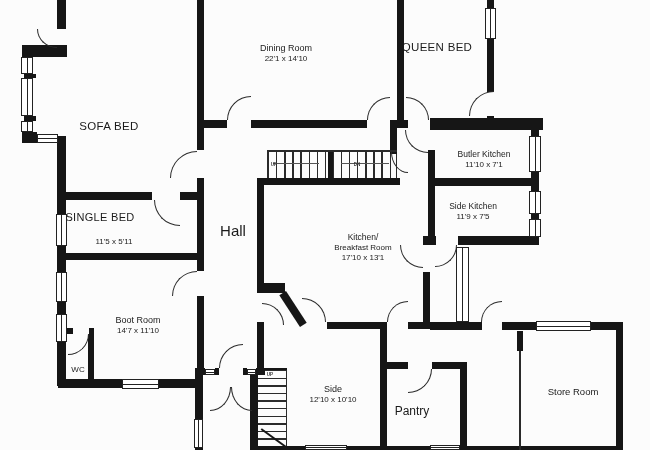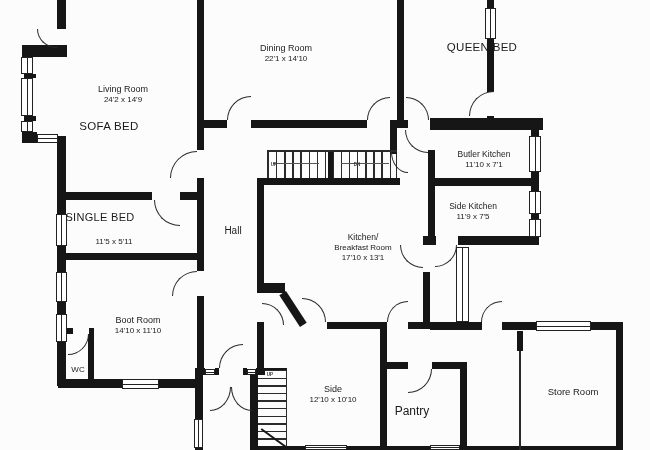--- a/index.html
+++ b/index.html
@@ -23,28 +23,28 @@
   .rail{position:absolute;background:#555;height:1.2px;}
   .diag{position:absolute;background:#161616;}
   .lab{position:absolute;transform:translate(-50%,-50%);text-align:center;white-space:nowrap;
        font-weight:400;color:#1b1b1b;}
   .sub{display:block;}
   #lab-living{left:123px;top:94px;font-size:9px;line-height:1.35;}
   #lab-living .sub{font-size:8px;}
   #lab-sofa{left:109px;top:126px;font-size:11.5px;letter-spacing:.3px;}
   #lab-dining{left:286px;top:53px;font-size:9px;line-height:1.35;}
   #lab-dining .sub{font-size:8px;}
-  #lab-queen{left:437px;top:47px;font-size:11.5px;letter-spacing:.3px;margin-left:45px;}
+  #lab-queen{left:437px;top:47px;font-size:11.5px;letter-spacing:.3px;}
   #lab-butler{left:484px;top:160px;font-size:8.5px;line-height:1.3;}
   #lab-butler .sub{font-size:8px;}
   #lab-side{left:473px;top:212px;font-size:8.5px;line-height:1.3;text-align:center;}
   #lab-side .sub{font-size:8px;}
   #lab-single{left:100px;top:217px;font-size:11px;letter-spacing:.3px;}
   #lab-single-dims{left:114px;top:241px;font-size:8px;}
-  #lab-hall{left:233px;top:230px;font-size:10px;}
+  #lab-hall{left:233px;top:230px;font-size:15px;}
   #lab-kitchen{left:363px;top:247px;font-size:8.5px;line-height:1.25;}
   #lab-kitchen .sub{font-size:8px;}
   #lab-boot{left:138px;top:325px;font-size:9px;line-height:1.35;}
   #lab-boot .sub{font-size:8px;}
   #lab-wc{left:78px;top:369px;font-size:8px;}
   #lab-snug{left:333px;top:394px;font-size:9px;line-height:1.35;}
   #lab-snug .sub{font-size:8px;}
   #lab-pantry{left:412px;top:411px;font-size:12px;}
   #lab-store{left:573px;top:391px;font-size:9.5px;}
   .stair-lab{position:absolute;transform:translate(-50%,-50%);font-size:4.5px;font-weight:700;color:#333;}
@@ -57,24 +57,20 @@
 
 <div class="stage" id="plan">
 
   <div class="stairs-main"></div>
   <div class="rail" style="left:273px;top:163px;width:46px;"></div>
   <div class="rail" style="left:341px;top:163px;width:48px;"></div>
   <div class="stairs-snug"></div>
   <div class="diag" style="left:289px;top:290px;width:8px;height:38px;transform:rotate(-33deg);"></div>
   <div class="diag" style="left:258px;top:438px;width:34px;height:2px;transform:rotate(36deg);"></div>
 
-  <div class="lab" id="lab-living">
-    <span>Living Room</span>
-    <span class="sub">24'2 x 14'9</span>
-  </div>
   <div class="lab" id="lab-sofa">SOFA BED</div>
   <div class="lab" id="lab-dining">
     <span>Dining Room</span>
     <span class="sub">22'1 x 14'10</span>
   </div>
   <div class="lab" id="lab-queen">QUEEN BED</div>
   <div class="lab" id="lab-butler">
     <span>Butler Kitchen</span>
     <span class="sub">11'10 x 7'1</span>
   </div>
@@ -85,21 +81,21 @@
   <div class="lab" id="lab-single">SINGLE BED</div>
   <div class="lab" id="lab-single-dims">11'5 x 5'11</div>
   <div class="lab" id="lab-hall">Hall</div>
   <div class="lab" id="lab-kitchen">
     <span>Kitchen/</span>
     <span class="sub">Breakfast Room</span>
     <span class="sub">17'10 x 13'1</span>
   </div>
   <div class="lab" id="lab-boot">
     <span>Boot Room</span>
-    <span class="sub">14'10 x 11'10</span>
+    <span class="sub">14'7 x 11'10</span>
   </div>
   <div class="lab" id="lab-wc">WC</div>
   <div class="lab" id="lab-snug">
     <span>Side</span>
     <span class="sub">12'10 x 10'10</span>
   </div>
   <div class="lab" id="lab-pantry">Pantry</div>
   <div class="lab" id="lab-store">Store Room</div>
 
   <div class="stair-lab" id="lab-stair-up">UP</div>

